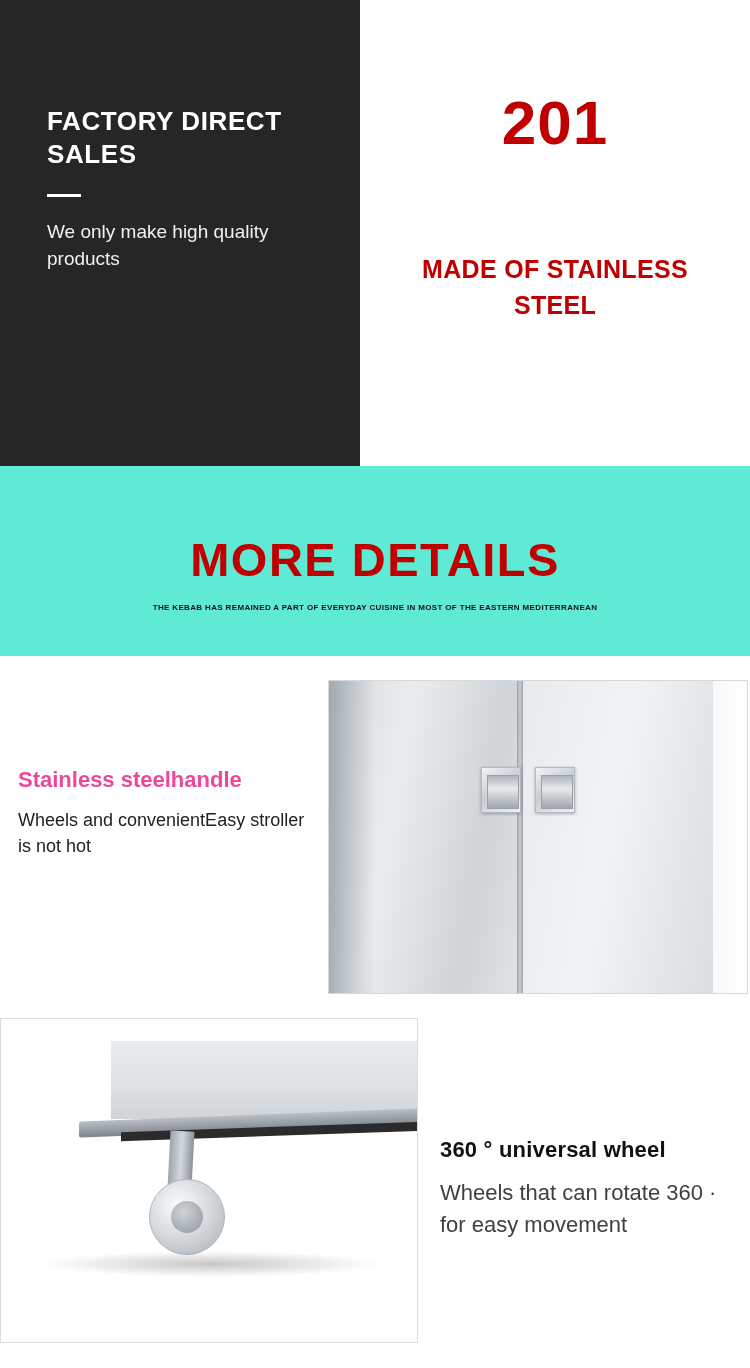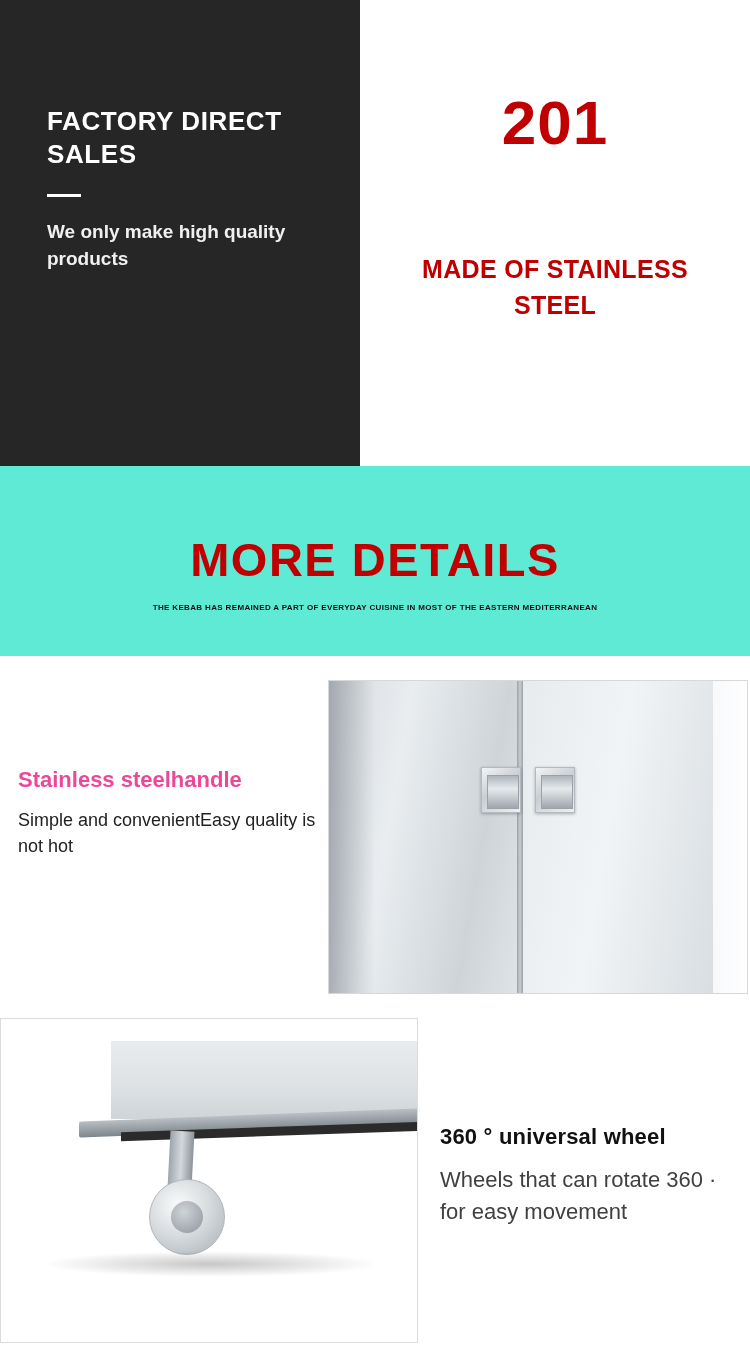--- a/index.html
+++ b/index.html
@@ -46,21 +46,21 @@
   }
   .banner-rule {
     width: 34px;
     height: 3px;
     background: #ffffff;
     margin: 22px 0 22px 0;
   }
   .banner-sub {
     color: #f0f0f0;
     font-size: 19px;
-    font-weight: bold;
+    font-weight: normal;
     line-height: 1.42;
   }
 
   .banner-right {
     width: 390px;
     height: 466px;
     background: #ffffff;
     position: relative;
     padding-left: 8px;
   }
@@ -273,21 +273,21 @@
   .floor-shadow {
     position: absolute;
     left: 40px; top: 232px;
     width: 340px; height: 26px;
     background: radial-gradient(ellipse at center, rgba(0,0,0,0.22), rgba(0,0,0,0) 70%);
   }
 
   .sec2-text {
     position: absolute;
     left: 440px;
-    top: 118px;
+    top: 131px;
     width: 300px;
   }
   .feat-title-wheel {
     color: #111111;
     font-size: 22px;
     font-weight: bold;
     letter-spacing: 0.2px;
   }
   .feat-desc-wheel {
     margin-top: 14px;
@@ -316,21 +316,21 @@
   </div>
 
   <div class="details-header">
     <div class="details-title">MORE DETAILS</div>
     <div class="details-sub">THE KEBAB HAS REMAINED A PART OF EVERYDAY CUISINE IN MOST OF THE EASTERN MEDITERRANEAN</div>
   </div>
 
   <div class="sec1">
     <div class="sec1-text">
       <div class="feat-title">Stainless steelhandle</div>
-      <div class="feat-desc">Simple and convenientEasy quality is not hot</div>
+      <div class="feat-desc">Wheels and convenientEasy stroller is not hot</div>
     </div>
     <div class="sec1-img">
       <div class="door-left"></div>
       <div class="door-shadow-l"></div>
       <div class="door-gap"></div>
       <div class="door-right"></div>
       <div class="door-far"></div>
       <div class="handle handle-a"></div>
       <div class="handle handle-b"></div>
     </div>

